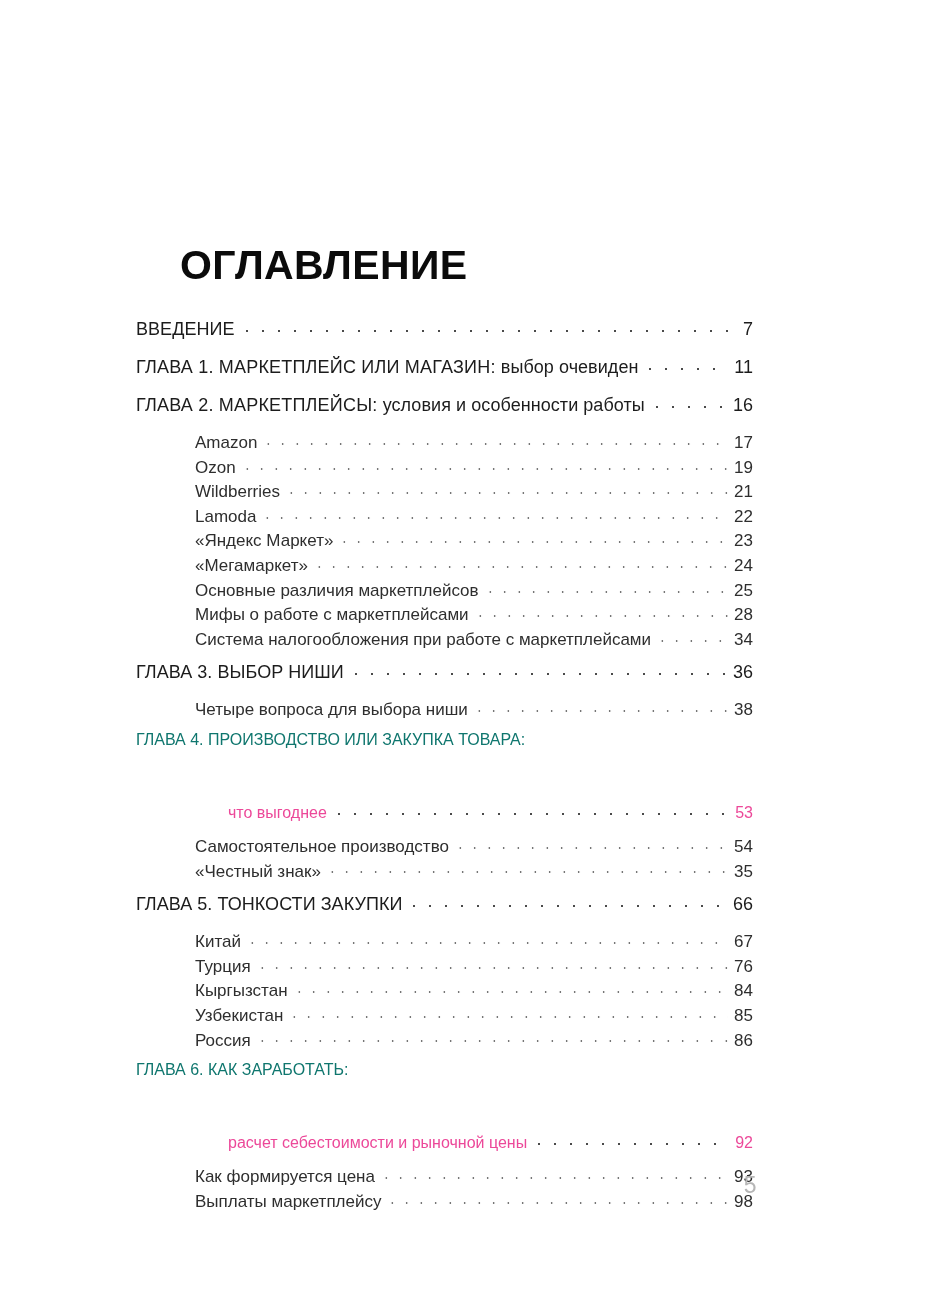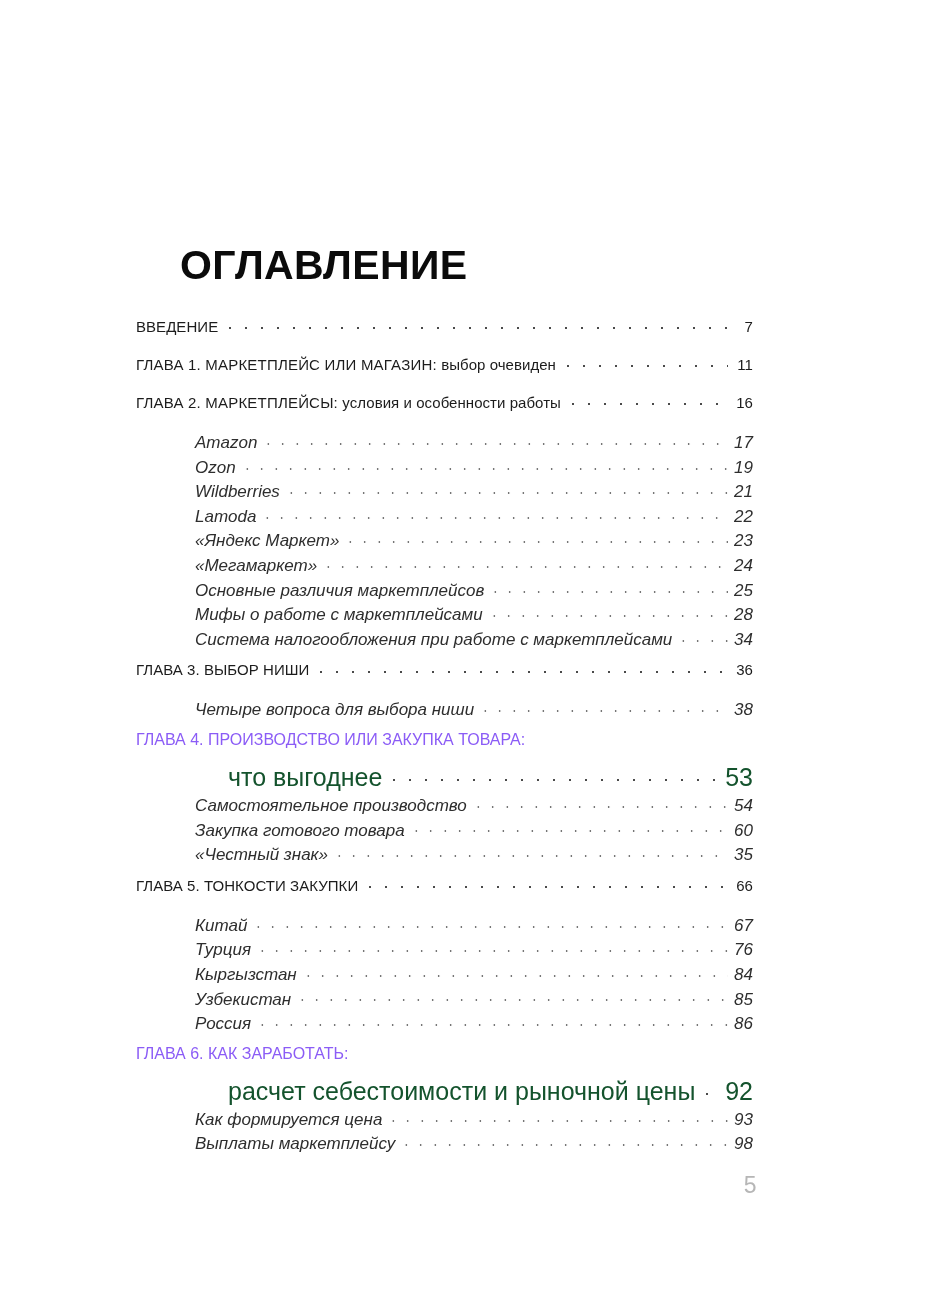--- a/index.html
+++ b/index.html
@@ -38,47 +38,47 @@
     left: 136px;
     top: 317px;
     width: 617px;
   }
 
   .row {
     display: flex;
     align-items: baseline;
     width: 100%;
     box-sizing: border-box;
-    color: #8b5cf6;
+    color: #0f766e;
   }
 
   
   .row.chapter {
-    font-size: 15px;
+    font-size: 18px;
     height: 38px;
     letter-spacing: 0.05px;
     color: #1c1c1c;
   }
   
   .row.chapter-cont {
-    font-size: 25px;
+    font-size: 16px;
     height: 33px;
     padding-left: 92px;
-    color: #14532d;
+    color: #ec4899;
+    margin-top: 41px;
   }
   .row.chapter-first {
     height: 30px;
   }
   
   .row.sub {
     font-size: 17px;
     height: 24.6px;
     padding-left: 59px;
     color: #2e2e2e;
-    font-style: italic;
   }
 
   .row .label {
     white-space: nowrap;
     flex: 0 0 auto;
   }
   .row .label .caps {
     
     letter-spacing: 0.2px;
   }
@@ -218,25 +218,20 @@
         <span class="label">что выгоднее</span>
         <span class="leader"></span>
         <span class="pageno">53</span>
       </div>
       <div class="row sub">
         <span class="label">Самостоятельное производство</span>
         <span class="leader"></span>
         <span class="pageno">54</span>
       </div>
       <div class="row sub">
-        <span class="label">Закупка готового товара</span>
-        <span class="leader"></span>
-        <span class="pageno">60</span>
-      </div>
-      <div class="row sub">
         <span class="label">«Честный знак»</span>
         <span class="leader"></span>
         <span class="pageno">35</span>
       </div>
       <div class="group-gap"></div>
       <div class="row chapter">
         <span class="label">ГЛАВА 5. ТОНКОСТИ ЗАКУПКИ</span>
         <span class="leader"></span>
         <span class="pageno">66</span>
       </div>

